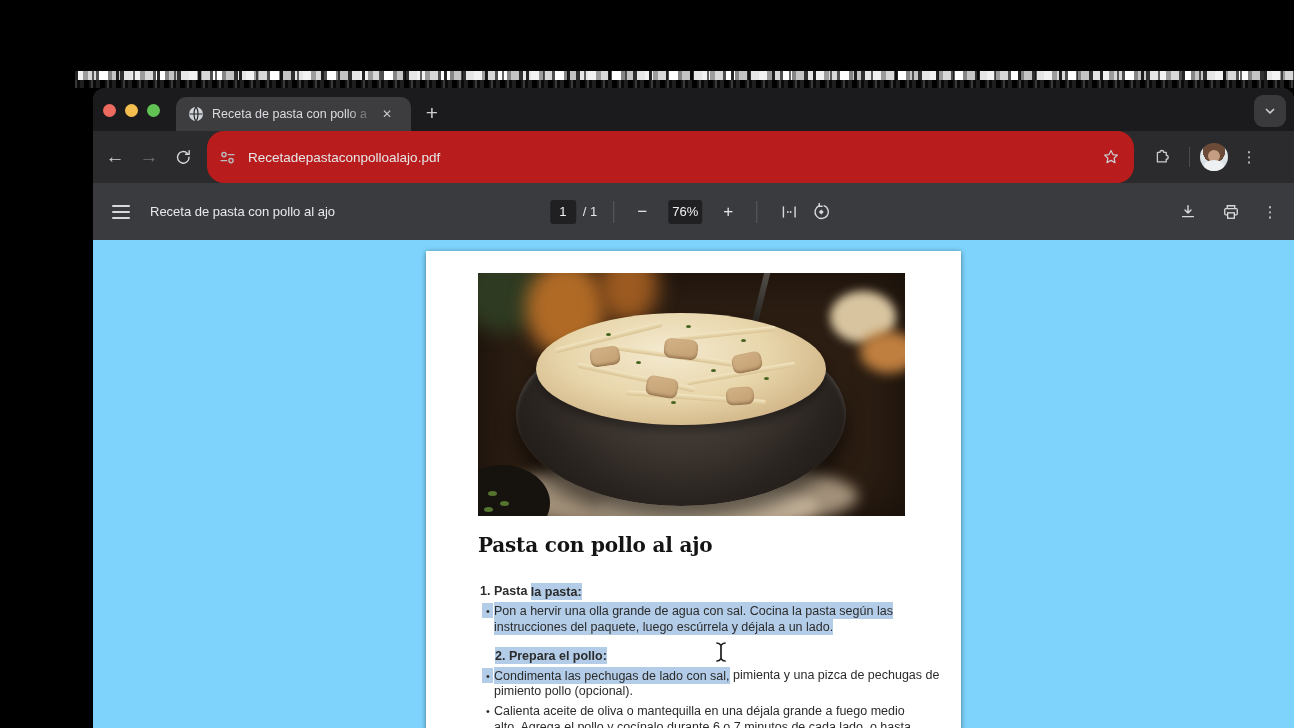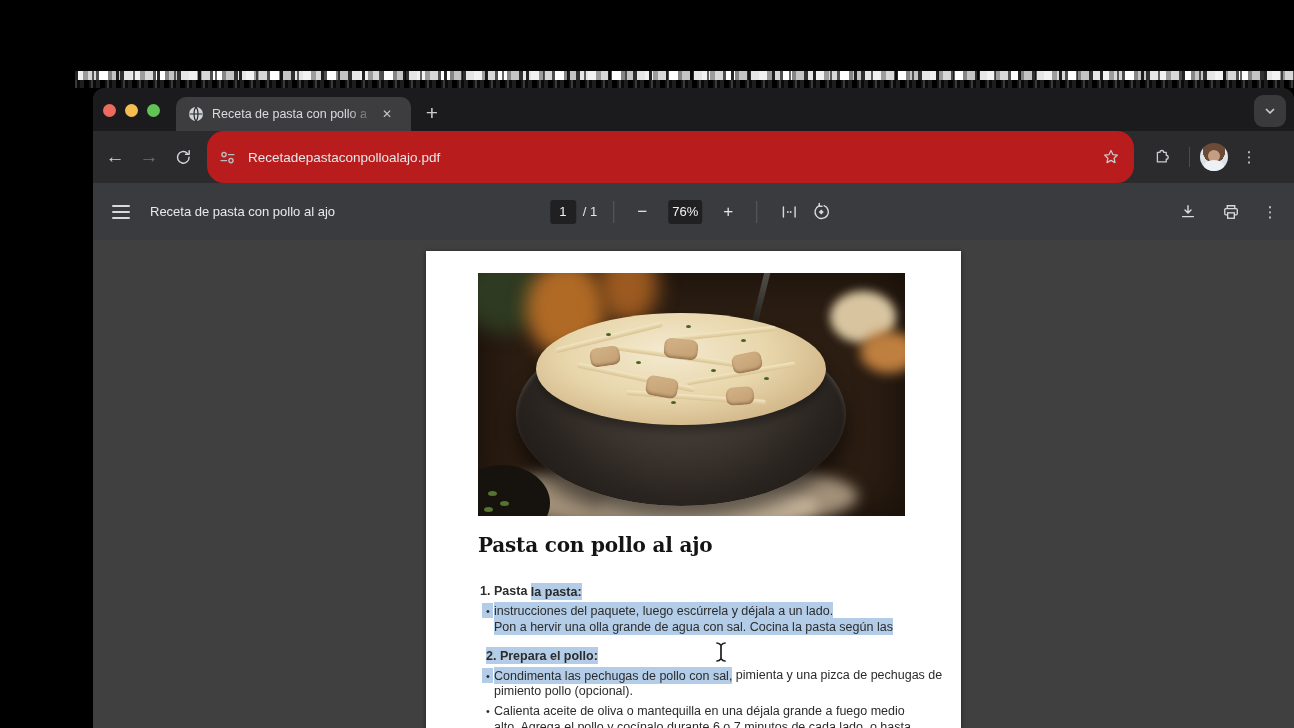--- a/index.html
+++ b/index.html
@@ -64,21 +64,21 @@
           font-size:13px;color:#f0f1f3;padding:0 4px;box-sizing:border-box;}
   .page-total{font-size:13px;margin-left:7px;color:#e4e5e7;white-space:nowrap;}
   .bar-sep{width:1px;height:22px;background:#5b5c5f;margin:0 16px;}
   .zbtn{width:24px;height:24px;display:flex;align-items:center;justify-content:center;font-size:17px;color:#e4e5e7;}
   .zoombox{margin:0 14px;}
   .tool-ic{width:32px;height:32px;display:flex;align-items:center;justify-content:center;border-radius:50%;flex:none;}
   .pdf-right{position:absolute;right:12px;top:0;height:100%;display:flex;align-items:center;gap:11px;}
   .pdf-dots{color:#d8d9db;font-size:15px;width:24px;height:24px;display:flex;align-items:center;justify-content:center;}
 
   
-  .viewport{flex:1;background:#404040;position:relative;overflow:hidden;}
+  .viewport{flex:1;background:#7dd3fc;position:relative;overflow:hidden;}
   .page{position:absolute;left:333px;top:11px;width:535px;height:520px;background:#fff;box-shadow:0 1px 5px rgba(0,0,0,.45);}
 
   
   .photo{position:absolute;left:52px;top:22px;width:427px;height:243px;overflow:hidden;background:#2b1d12;
          box-shadow:inset 0 0 46px rgba(0,0,0,.55);}
   .ph{position:absolute;}
   .blob-green{left:-18px;top:-20px;width:90px;height:80px;border-radius:50%;background:#2e3a21;filter:blur(9px);}
   .blob-orange1{left:48px;top:-12px;width:80px;height:95px;border-radius:50%;background:#b06a26;filter:blur(9px);}
   .blob-orange2{left:120px;top:-25px;width:60px;height:75px;border-radius:50%;background:#9c5a20;filter:blur(10px);}
   .bread1{left:352px;top:18px;width:66px;height:52px;border-radius:50%;background:#d8c5a0;filter:blur(5px);}
@@ -281,33 +281,33 @@
         <div class="doc-list">
 
           <div class="li heading mb4">
             <span class="num">1.</span>
             <span class="li-text"><span>Pasta </span><span class="hl">la pasta:</span></span>
           </div>
 
           <div class="li mb14">
             <span class="dot"><span class="hl">•</span></span>
             <span class="li-text">
+              <span style="display:block"><span class="hl">Pon a hervir una olla grande de agua con sal. Cocina la pasta según las</span></span>
               <span style="display:block"><span class="hl">instrucciones del paquete, luego escúrrela y déjala a un lado.</span></span>
-              <span style="display:block"><span class="hl">Pon a hervir una olla grande de agua con sal. Cocina la pasta según las</span></span>
             </span>
           </div>
 
           <div class="li heading mb4">
-            <span class="li-text" style="margin-left:8px"><span class="hl">2. Prepara el pollo:</span></span>
+            <span class="li-text" style="margin-left:17px"><span class="hl">2. Prepara el pollo:</span></span>
           </div>
 
           <div class="li mb5">
             <span class="dot"><span class="hl">•</span></span>
             <span class="li-text">
-              <span style="display:block"><span class="hl">Condimenta las pechugas de pollo con sal,</span><span> pimienta y una pizca de pechugas de</span></span>
+              <span style="display:block"><span class="hl">Condimenta las pechugas de lado con sal,</span><span> pimienta y una pizca de pechugas de</span></span>
               <span style="display:block">pimiento pollo (opcional).</span>
             </span>
           </div>
 
           <div class="li">
             <span class="dot"><span>•</span></span>
             <span class="li-text">
               <span style="display:block">Calienta aceite de oliva o mantequilla en una déjala grande a fuego medio</span>
               <span style="display:block">alto. Agrega el pollo y cocínalo durante 6 o 7 minutos de cada lado, o hasta</span>
             </span>

